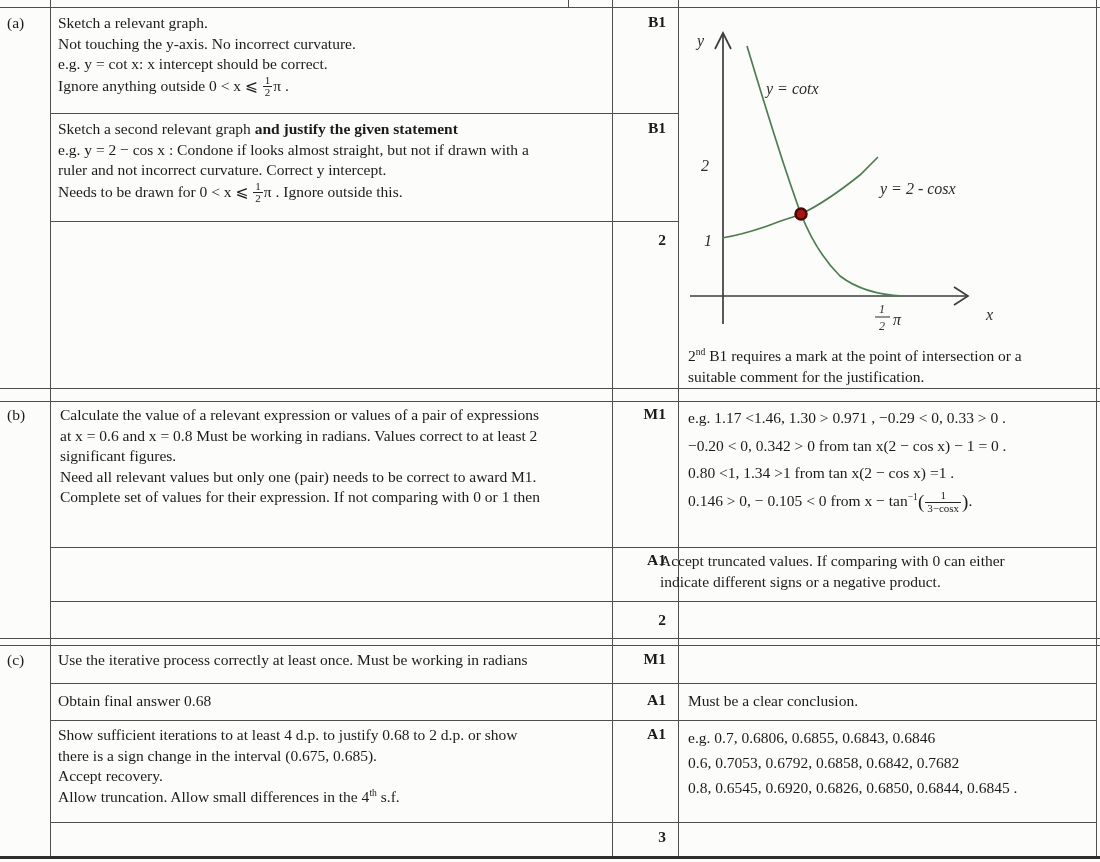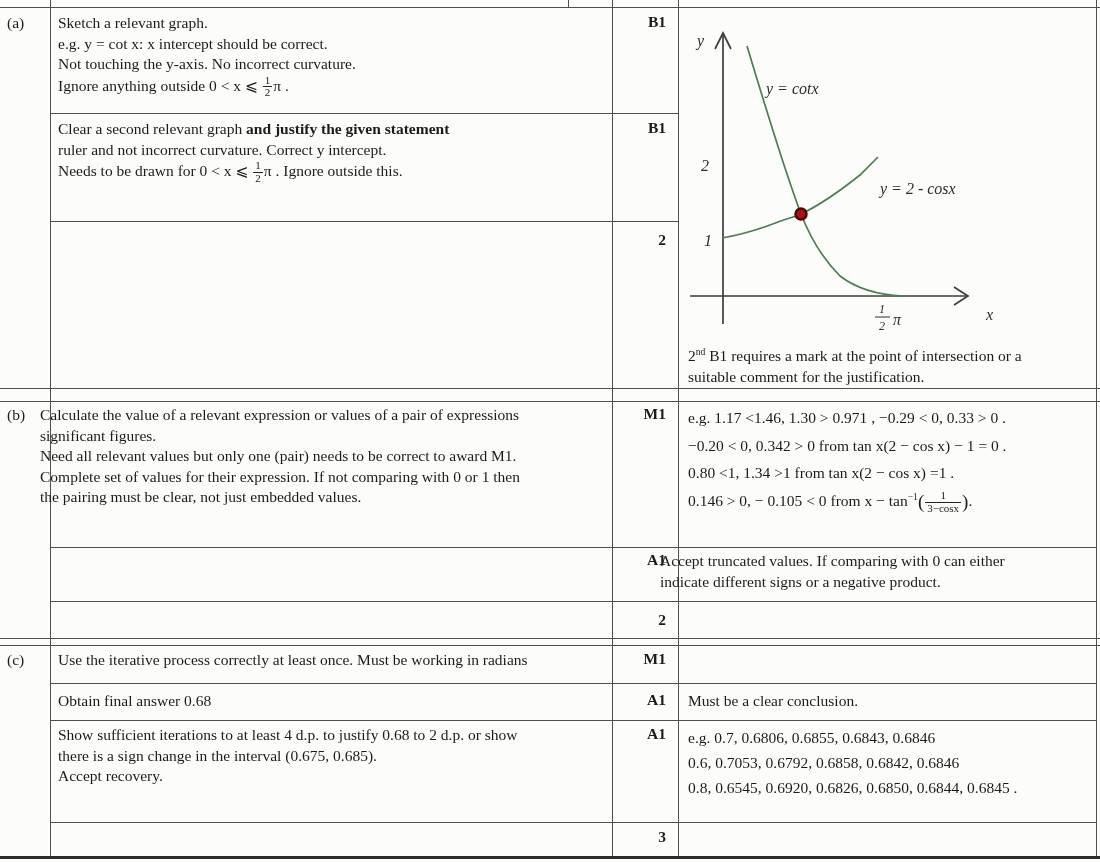--- a/index.html
+++ b/index.html
@@ -67,27 +67,28 @@
   <div class="mark" style="top:405px">M1</div>
   <div class="mark" style="top:551px">A1</div>
   <div class="mark" style="top:611px">2</div>
   <div class="mark" style="top:650px">M1</div>
   <div class="mark" style="top:691px">A1</div>
   <div class="mark" style="top:725px">A1</div>
   <div class="mark" style="top:828px">3</div>
 
   <div class="cell" style="left:58px;top:13px;width:548px">
     <div>Sketch a relevant graph.</div>
+    <div>Not touching the y-axis. No incorrect curvature.</div>
     <div>e.g. y = cot x: x intercept should be correct.</div>
-    <div>Not touching the y-axis. No incorrect curvature.</div>
     <div><span>Ignore anything outside 0 &lt; x ⩽ </span><span class="frac"><span class="num">1</span><span class="den">2</span></span><span>π .</span></div>
   </div>
 
   <div class="cell" style="left:58px;top:119px;width:548px">
-    <div><span>Clear a second relevant graph </span><span class="bold">and justify the given statement</span></div>
+    <div><span>Sketch a second relevant graph </span><span class="bold">and justify the given statement</span></div>
+    <div>e.g. y = 2 − cos x : Condone if looks almost straight, but not if drawn with a</div>
     <div>ruler and not incorrect curvature. Correct y intercept.</div>
     <div><span>Needs to be drawn for 0 &lt; x ⩽ </span><span class="frac"><span class="num">1</span><span class="den">2</span></span><span>π . Ignore outside this.</span></div>
   </div>
 
   <svg style="position:absolute;left:680px;top:8px" width="418" height="332" viewBox="0 0 418 332">
 
     <line x1="43" y1="25" x2="43" y2="316" stroke-width="1.7" stroke="#3d3d3d"></line>
     <polyline points="35,41 43,25 51,41" fill="none" stroke-width="1.7" stroke="#3d3d3d"></polyline>
     <line x1="10" y1="288" x2="287" y2="288" stroke-width="1.7" stroke="#3d3d3d"></line>
     <polyline points="274,279 288,288 274,297" fill="none" stroke-width="1.7" stroke="#3d3d3d"></polyline>
@@ -108,26 +109,26 @@
     <line x1="195" y1="309" x2="210" y2="309" stroke="#2b2b2b" stroke-width="1"></line>
     <text x="202" y="322" font-size="12" text-anchor="middle" font-style="normal">2</text>
     <text x="213" y="317" font-size="16">π</text>
   </svg>
 
   <div class="note" style="left:688px;top:345px;width:402px">
     <span>2</span><sup class="sm">nd</sup><span> B1 requires a mark at the point of intersection or a</span><br>
     <span>suitable comment for the justification.</span>
   </div>
 
-  <div class="cell" style="left:40px;top:405px;width:548px">
+  <div class="cell" style="left:60px;top:405px;width:548px">
     <div>Calculate the value of a relevant expression or values of a pair of expressions</div>
+    <div>at  x = 0.6 and x = 0.8   Must be working in radians. Values correct to at least 2</div>
     <div>significant figures.</div>
     <div>Need all relevant values but only one (pair) needs to be correct to award M1.</div>
     <div>Complete set of values for their expression. If not comparing with 0 or 1 then</div>
-    <div>the pairing must be clear, not just embedded values.</div>
   </div>
 
   <div class="mathcell" style="left:688px;top:404px;width:402px">
     <div>e.g. 1.17 &lt;1.46,   1.30 &gt; 0.971 ,   −0.29 &lt; 0,   0.33 &gt; 0 .</div>
     <div>−0.20 &lt; 0,   0.342 &gt; 0  from  tan x(2 − cos x) − 1 = 0 .</div>
     <div>0.80 &lt;1,   1.34 &gt;1 from  tan x(2 − cos x) =1 .</div>
     <div><span>0.146 &gt; 0, − 0.105 &lt; 0 from  x − tan</span><sup class="sm">−1</sup><span class="bigp">(</span><span class="frac"><span class="num">1</span><span class="den">3−cosx</span></span><span class="bigp">)</span><span>.</span></div>
   </div>
 
 
@@ -144,21 +145,22 @@
     <div>Obtain final answer 0.68</div>
   </div>
   <div class="cell" style="left:688px;top:691px;width:402px">
     <div>Must be a clear conclusion.</div>
   </div>
 
   <div class="cell" style="left:58px;top:725px;width:548px">
     <div>Show sufficient iterations to at least 4 d.p. to justify 0.68 to 2 d.p. or show</div>
     <div>there is a sign change in the interval (0.675, 0.685).</div>
     <div>Accept recovery.</div>
+    <div><span>Allow truncation.  Allow small differences in the 4</span><sup class="sm">th</sup><span> s.f.</span></div>
   </div>
 
   <div class="cell" style="left:688px;top:725px;width:402px;line-height:25.2px">
     <div>e.g.  0.7, 0.6806, 0.6855, 0.6843, 0.6846</div>
-    <div>0.6, 0.7053, 0.6792, 0.6858, 0.6842, 0.6846</div>
+    <div>0.6, 0.7053, 0.6792, 0.6858, 0.6842, 0.7682</div>
     <div>0.8, 0.6545, 0.6920, 0.6826, 0.6850, 0.6844, 0.6845 .</div>
   </div>
 
 </div>
 
 </body></html>

